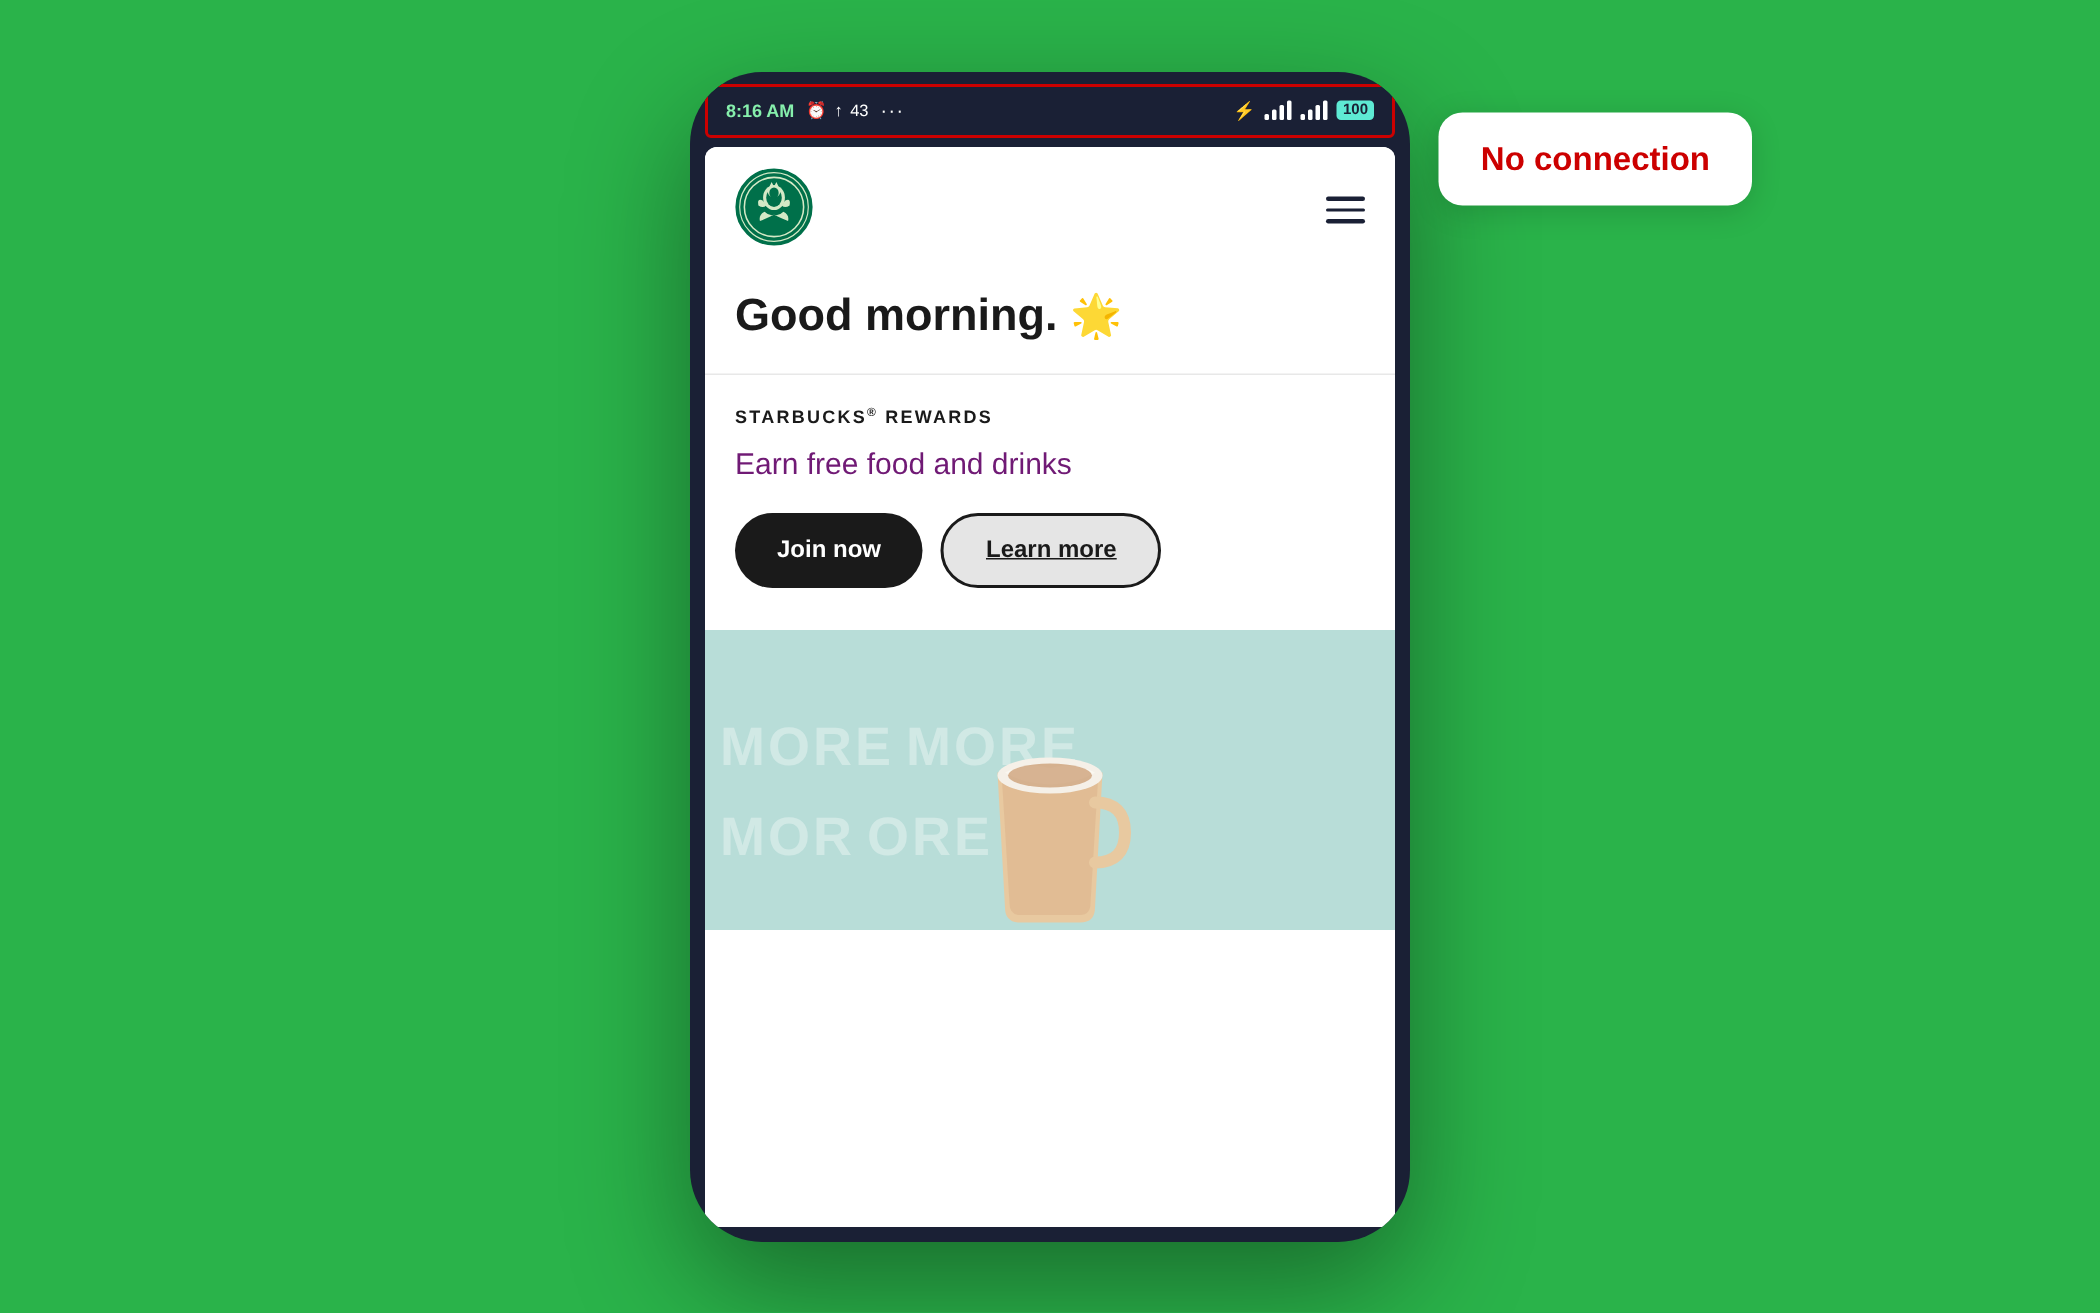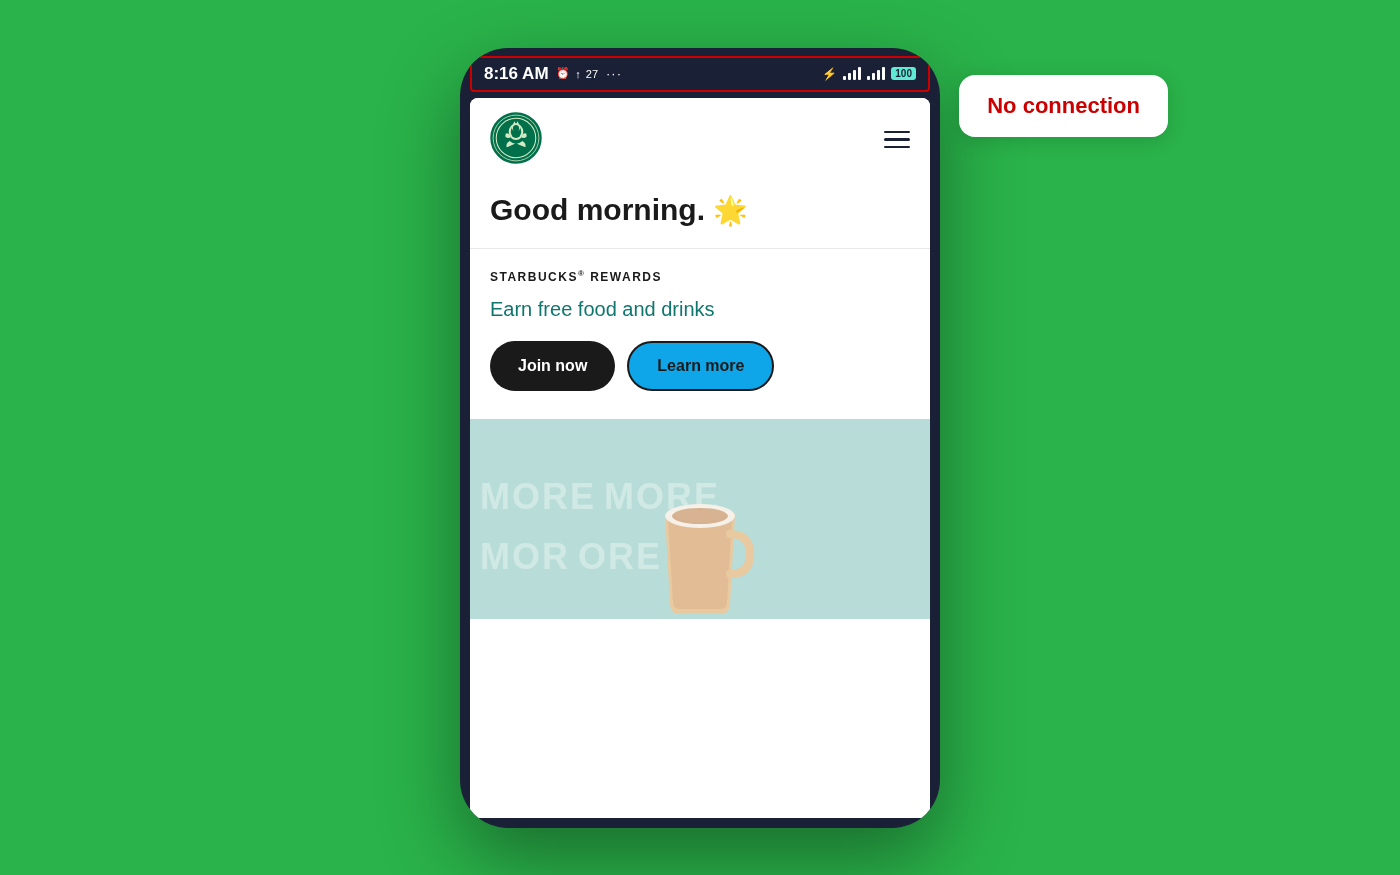--- a/index.html
+++ b/index.html
@@ -70,22 +70,22 @@
       z-index: 20;
     }
 
     .status-left {
       display: flex;
       align-items: center;
       gap: 8px;
     }
 
     .status-time {
-      color: #ffffff;
-      font-size: 17px;
+      color: #86efac;
+      font-size: 12px;
       font-weight: 600;
     }
 
     .status-icons {
       display: flex;
       align-items: center;
       gap: 5px;
     }
 
     .status-icon-small {
@@ -192,21 +192,21 @@
       text-transform: uppercase;
     }
 
     .rewards-label sup {
       font-size: 8px;
       vertical-align: super;
     }
 
     .rewards-tagline {
       font-size: 20px;
-      color: #0f766e;
+      color: #701a75;
       margin-bottom: 20px;
       font-weight: 400;
       
       overflow: hidden;
       white-space: nowrap;
     }
 
     
     .rewards-buttons {
       display: flex;
@@ -219,28 +219,29 @@
       color: white;
       border: none;
       border-radius: 30px;
       padding: 14px 28px;
       font-size: 16px;
       font-weight: 600;
       cursor: pointer;
     }
 
     .btn-learn {
-      background: #0ea5e9;
+      background: #e5e5e5;
       color: #1a1a1a;
       border: 2px solid #1a1a1a;
       border-radius: 30px;
       padding: 14px 28px;
       font-size: 16px;
       font-weight: 600;
       cursor: pointer;
+      text-decoration: underline;
     }
 
     
     .promo-section {
       background: #b8ddd8;
       height: 200px;
       overflow: hidden;
       position: relative;
       margin-top: 8px;
     }
@@ -315,21 +316,21 @@
 </div>
 
 <div class="phone-frame">
 
   <div class="status-bar">
     <div class="status-left">
       <span class="status-time">8:16 AM</span>
       <div class="status-icons">
         <span class="status-icon-small">⏰</span>
         <span class="status-icon-small">↑</span>
-        <span class="status-icon-small">27</span>
+        <span class="status-icon-small">43</span>
       </div>
       <span class="status-dots">···</span>
     </div>
     <div class="status-right">
       <span class="status-right-icon">⚡</span>
       <div class="signal-bars">
         <span></span>
           <span></span>
           <span></span>
           <span></span>

